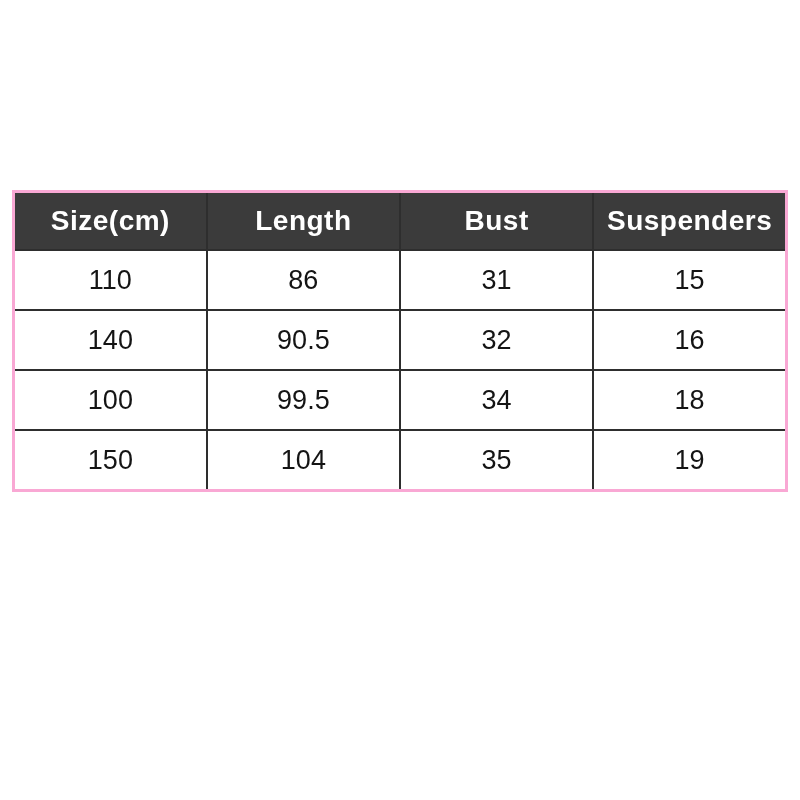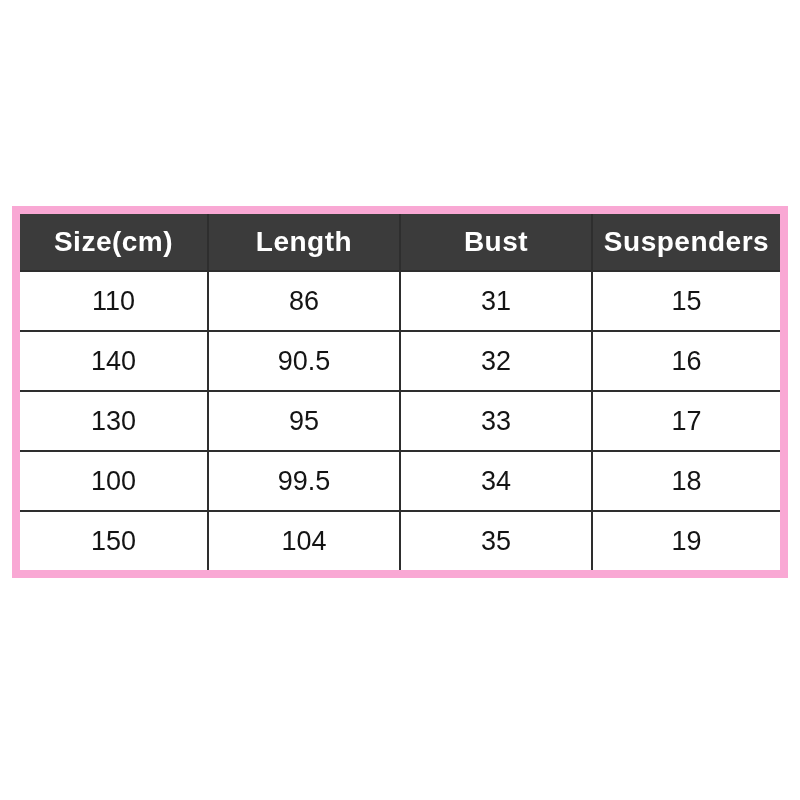--- a/index.html
+++ b/index.html
@@ -17,22 +17,21 @@
   .size-chart-wrap {
     position: absolute;
     left: 12px;
     top: 190px;
     width: 776px;
   }
   table.size-chart {
     width: 100%;
     border-collapse: collapse;
     table-layout: fixed;
-    border: 8px solid #f9a8d4;
-    margin-top: 16px;
+    border: 3px solid #f9a8d4;
   }
   table.size-chart th,
   table.size-chart td {
     border: 2px solid #2e2e2e;
     text-align: center;
     vertical-align: middle;
     padding: 0;
   }
   table.size-chart th {
     height: 56px;
@@ -70,26 +69,20 @@
         <td>31</td>
         <td>15</td>
       </tr>
       <tr>
         <td>140</td>
         <td>90.5</td>
         <td>32</td>
         <td>16</td>
       </tr>
       <tr>
-        <td>130</td>
-        <td>95</td>
-        <td>33</td>
-        <td>17</td>
-      </tr>
-      <tr>
         <td>100</td>
         <td>99.5</td>
         <td>34</td>
         <td>18</td>
       </tr>
       <tr>
         <td>150</td>
         <td>104</td>
         <td>35</td>
         <td>19</td>

